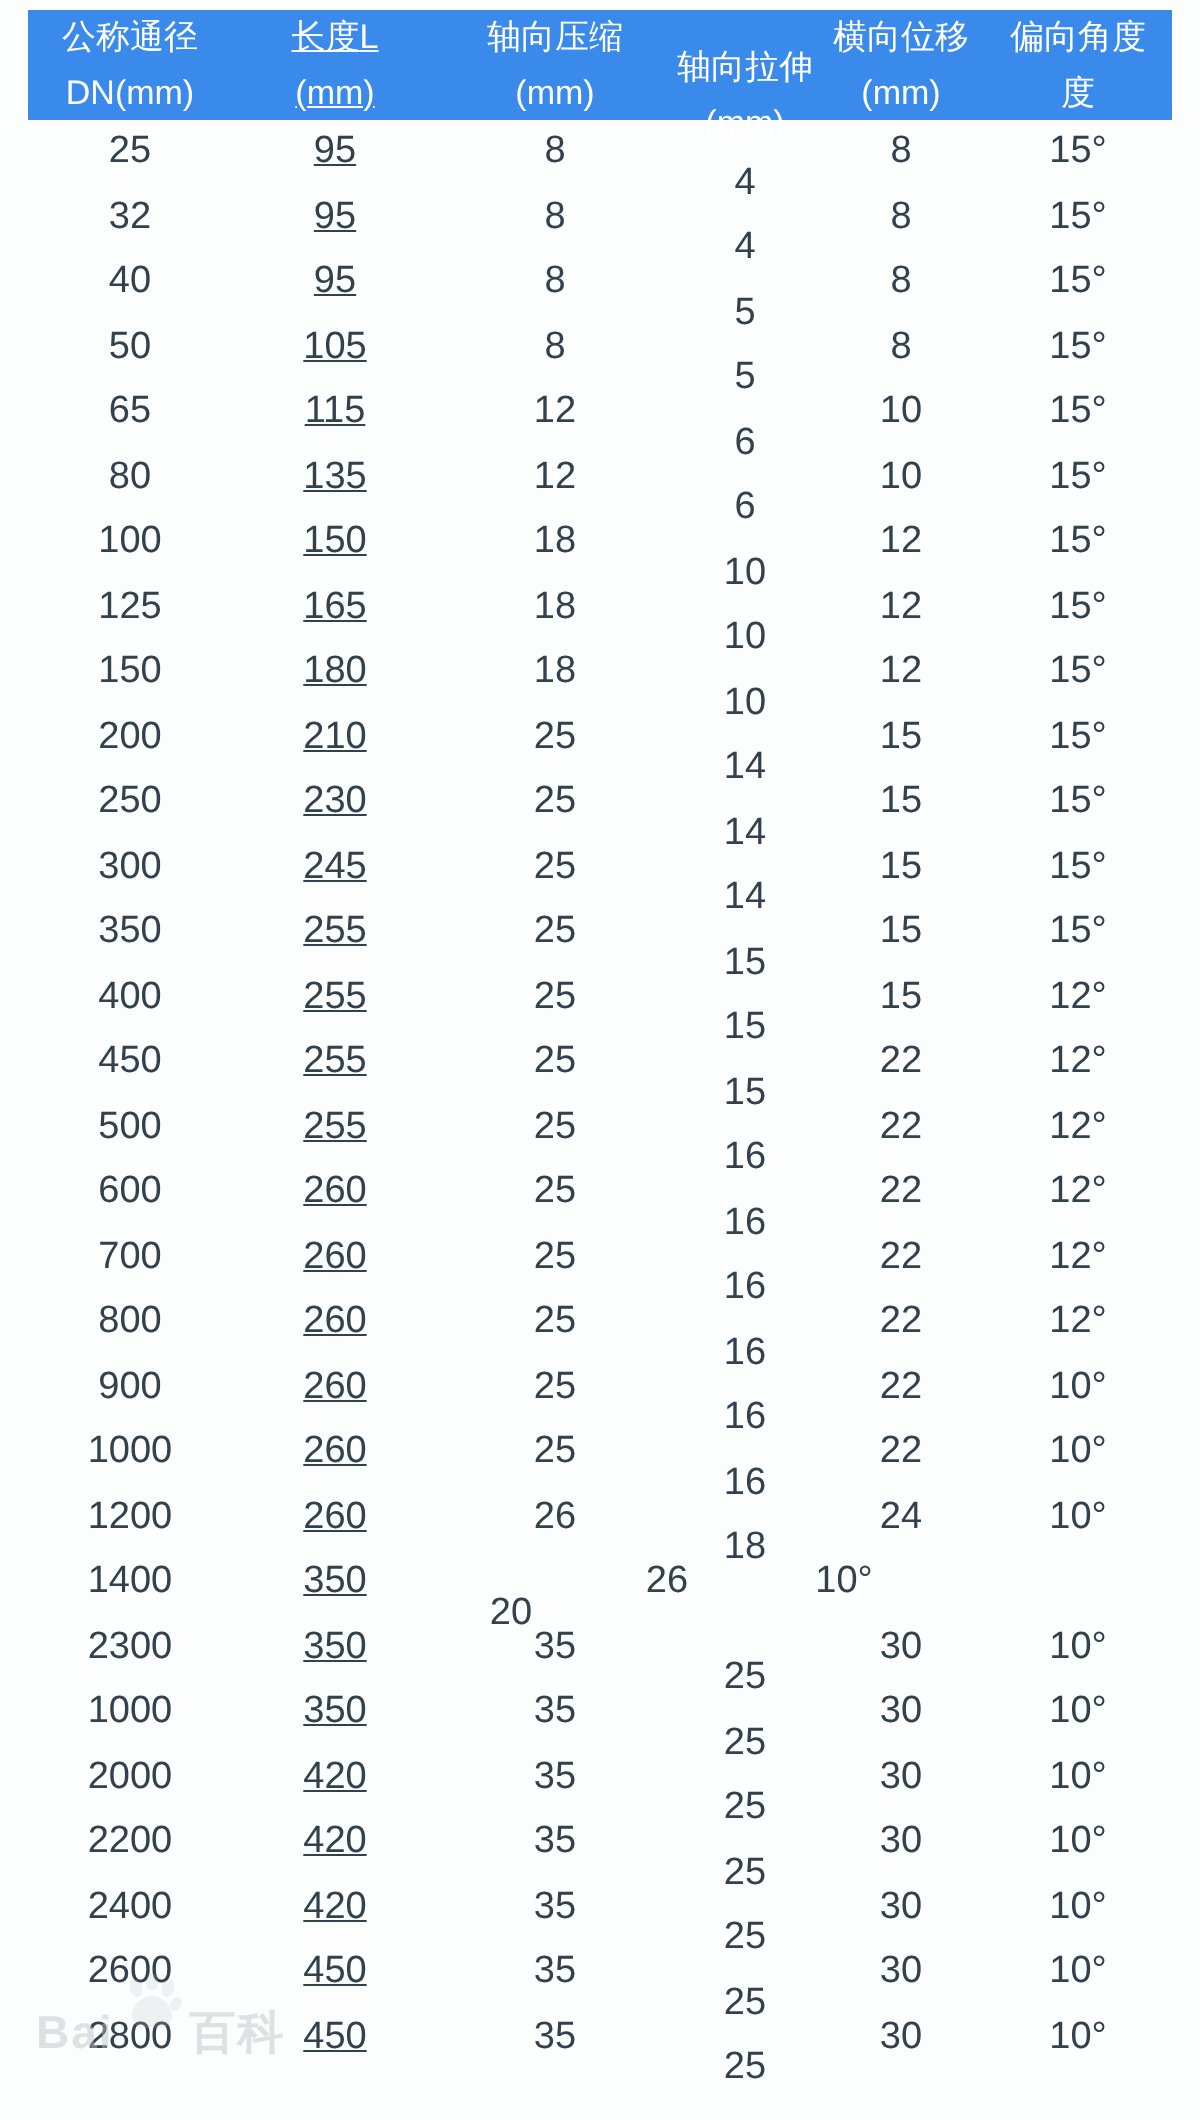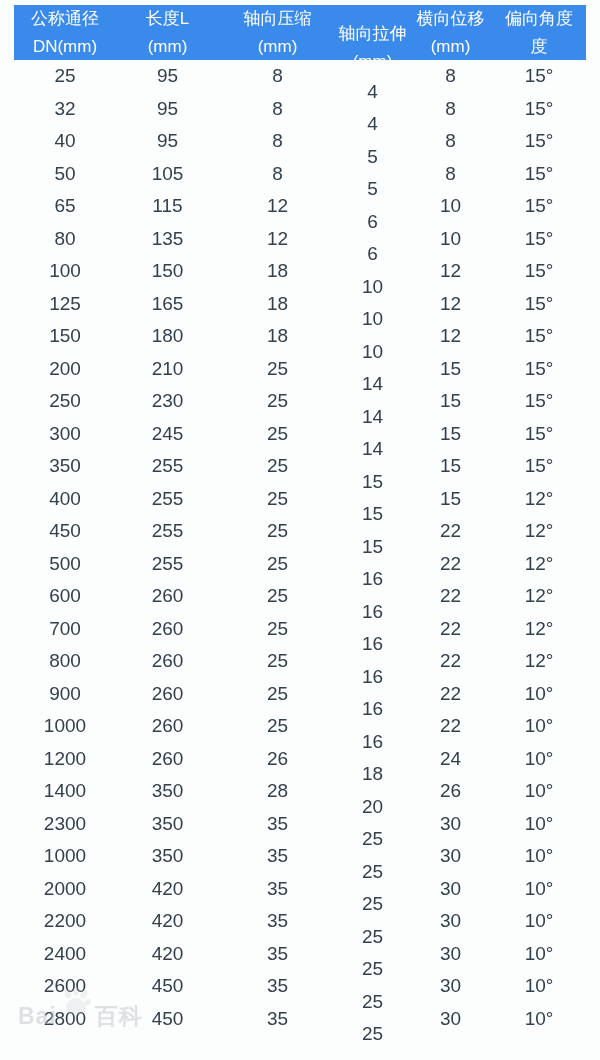--- a/index.html
+++ b/index.html
@@ -40,21 +40,21 @@
     display: flex;
     height: 32.5px;
     align-items: center;
   }
   .td {
     text-align: center;
     font-size: 19px;
     color: #33414d;
   }
   .c0 { width: 102px; }
-  .c1 { width: 103px; }
+  .c1 { width: 103px; text-decoration: underline; }
   .c2 { width: 117px; justify-content: flex-end; }
   .c3 { width: 73px; margin-top: 31px; }
   .c4 { width: 83px; }
   .c5 { width: 94px; }
 
   .watermark {
     position: absolute;
     left: 18px;
     top: 984px;
     display: flex;
@@ -278,21 +278,20 @@
         <div class="td c0">1200</div>
         <div class="td c1">260</div>
         <div class="td c2">26</div>
         <div class="td c3">18</div>
         <div class="td c4">24</div>
         <div class="td c5">10°</div>
       </div>
       <div class="tr">
         <div class="td c0">1400</div>
         <div class="td c1">350</div>
-        <div class="td c2">28</div>
         <div class="td c3">20</div>
         <div class="td c4">26</div>
         <div class="td c5">10°</div>
       </div>
       <div class="tr">
         <div class="td c0">2300</div>
         <div class="td c1">350</div>
         <div class="td c2">35</div>
         <div class="td c3">25</div>
         <div class="td c4">30</div>

